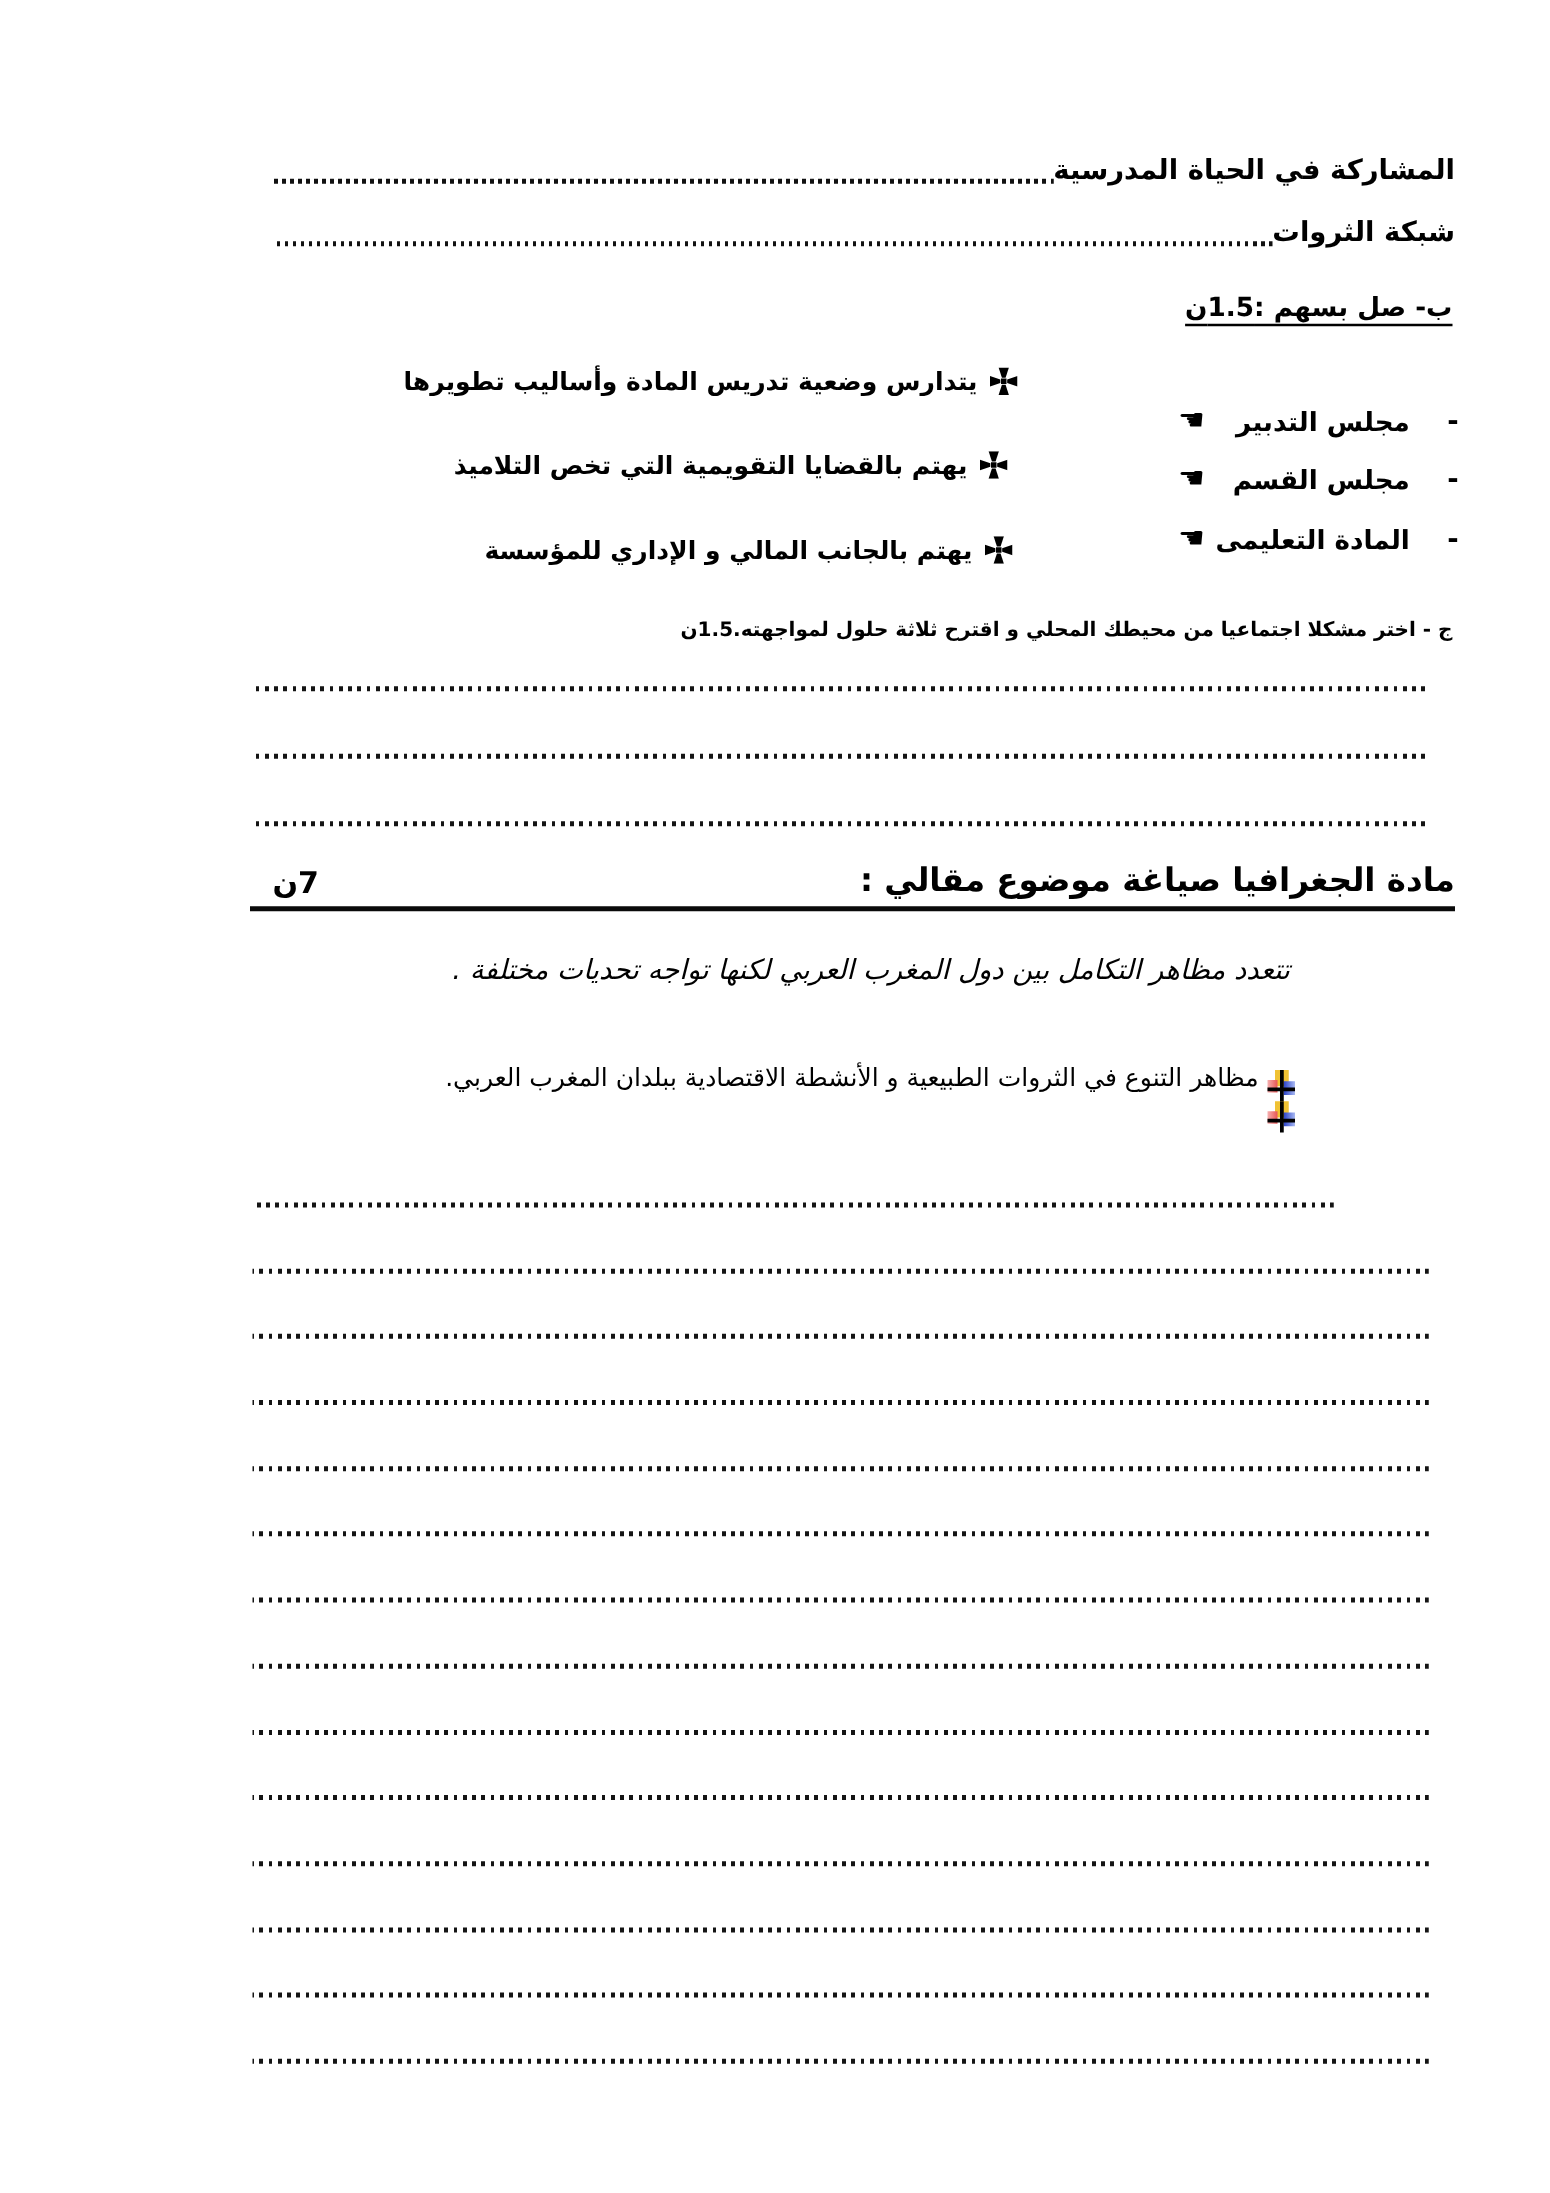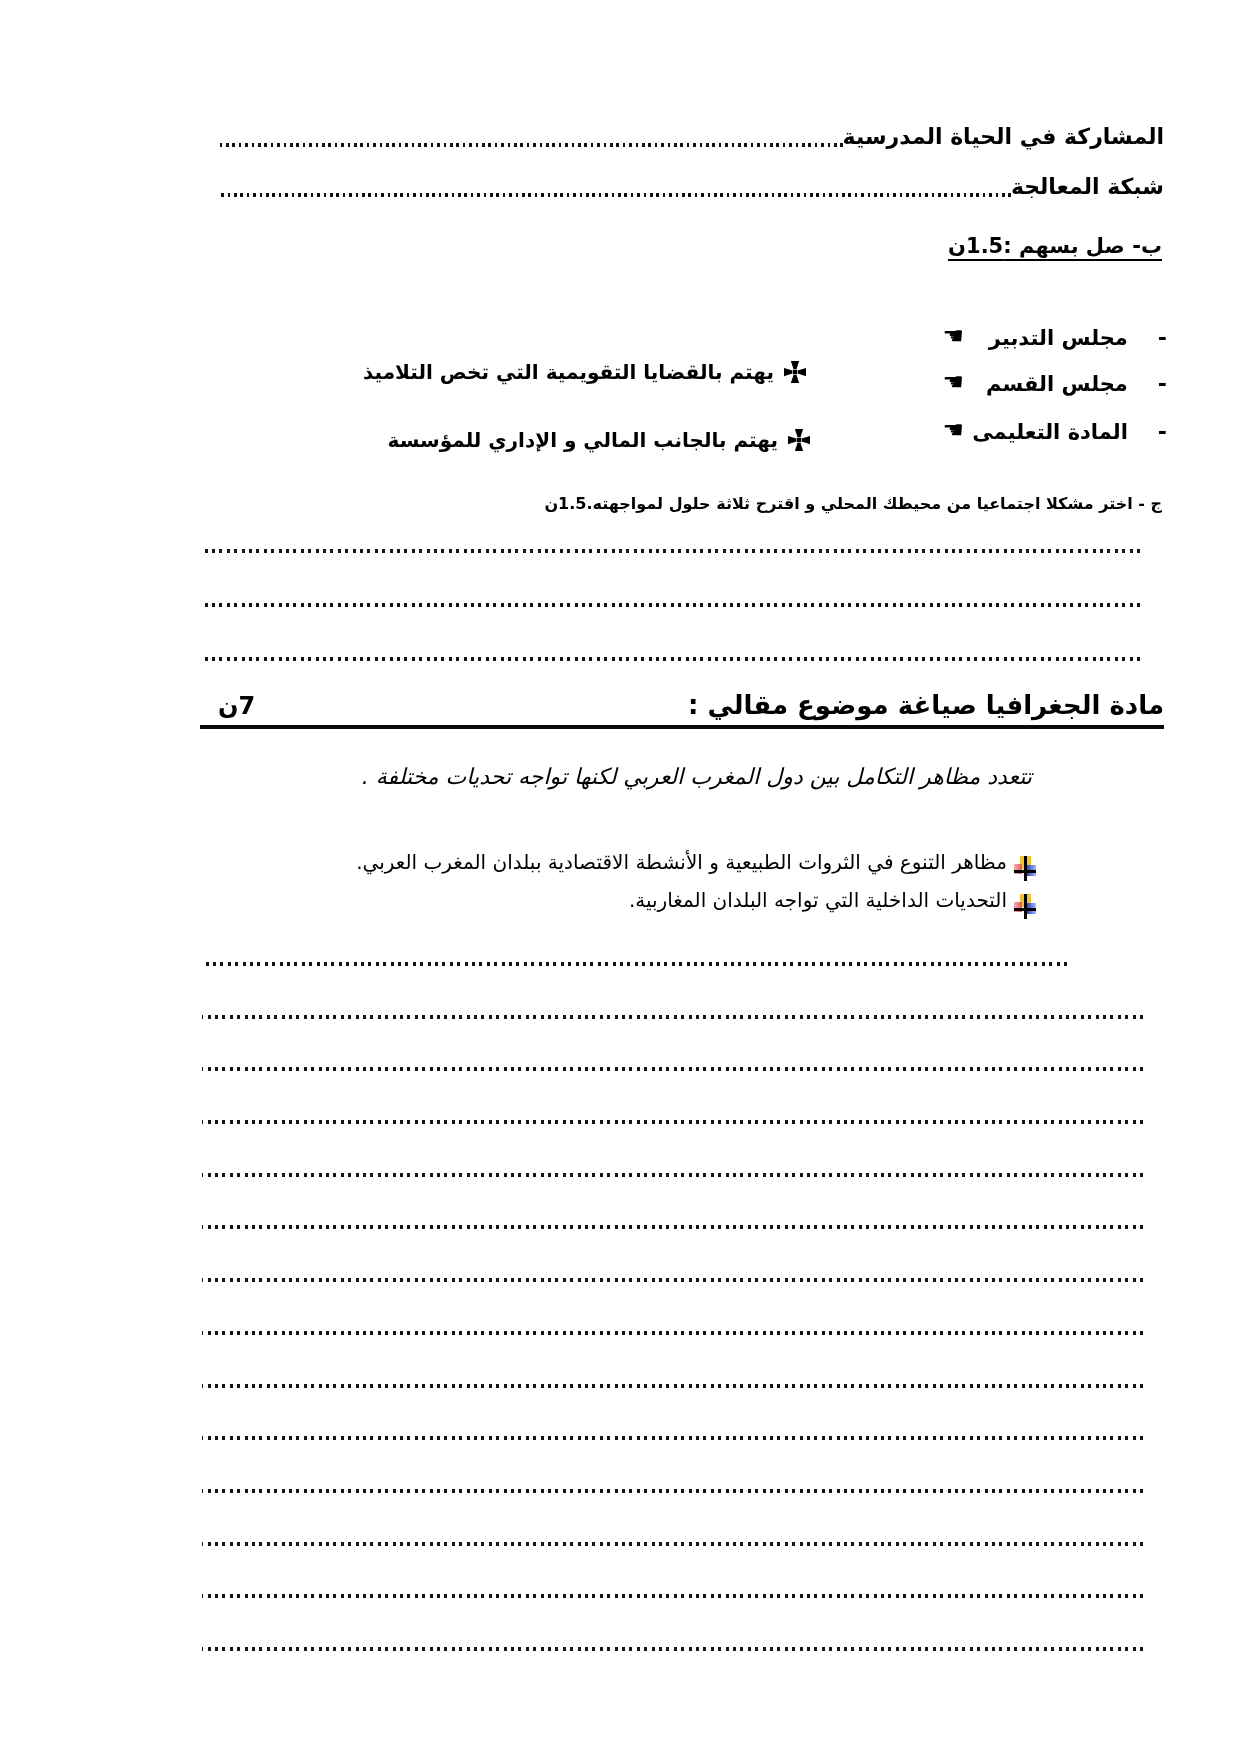--- a/index.html
+++ b/index.html
@@ -134,21 +134,21 @@
 </head>
 <body>
 
 <div class="page">
 
   <div class="fill-line" style="top:122px">
     <span class="fl-text">المشاركة في الحياة المدرسية</span>
     <span class="fl-dots"></span>
   </div>
   <div class="fill-line" style="top:172px">
-    <span class="fl-text">شبكة المعالجة</span>
+    <span class="fl-text">شبكة الثروات</span>
     <span class="fl-dots"></span>
   </div>
 
   <div class="b-heading">ب- صل بسهم :1.5ن</div>
 
   <div class="match-area">
 
     <div class="match-right-item" style="top:325px; right:197px">
       <span class="dash">-</span>
       <span>مجلس التدبير</span>
@@ -160,20 +160,34 @@
       <span>مجلس القسم</span>
     </div>
     <span class="hand-icon" style="top:370px; right:400px">☚</span>
 
     <div class="match-right-item" style="top:419px; right:197px">
       <span class="dash">-</span>
       <span>المادة التعليمى</span>
     </div>
     <span class="hand-icon" style="top:418px; right:400px">☚</span>
 
+    <div class="match-left-item" style="top:293px; right:550px">
+      <span class="cross-icon">
+        <svg viewBox="0 0 24 24">
+            <g fill="#000">
+          <path d="M7.5 0 H16.5 L13.6 9 H10.4 Z"></path>
+          <path d="M24 7.5 V16.5 L15 13.6 V10.4 Z"></path>
+          <path d="M16.5 24 H7.5 L10.4 15 H13.6 Z"></path>
+          <path d="M0 16.5 V7.5 L9 10.4 V13.6 Z"></path>
+          <rect x="9.6" y="9.6" width="4.8" height="4.8"></rect>
+        </g>
+          </svg>
+      </span>
+      <span>يتدارس وضعية تدريس المادة وأساليب تطويرها</span>
+    </div>
 
     <div class="match-left-item" style="top:360px; right:558px">
       <span class="cross-icon">
         <svg viewBox="0 0 24 24">
             <g fill="#000">
           <path d="M7.5 0 H16.5 L13.6 9 H10.4 Z"></path>
           <path d="M24 7.5 V16.5 L15 13.6 V10.4 Z"></path>
           <path d="M16.5 24 H7.5 L10.4 15 H13.6 Z"></path>
           <path d="M0 16.5 V7.5 L9 10.4 V13.6 Z"></path>
           <rect x="9.6" y="9.6" width="4.8" height="4.8"></rect>
@@ -225,21 +239,20 @@
       <span>مظاهر التنوع في  الثروات  الطبيعية و الأنشطة الاقتصادية ببلدان المغرب العربي.</span>
     </div>
     <div class="bullet-row">
       <span class="bullet-ic">
         <span class="bi-yellow"></span>
           <span class="bi-red"></span>
           <span class="bi-blue"></span>
         <span class="bi-v"></span>
           <span class="bi-h"></span>
       </span>
-      <span>التحديات الداخلية التي تواجه البلدان المغاربية.</span>
     </div>
   </div>
 
   <div class="answer-lines">
     <div class="answer-line short"></div>
     <div class="answer-line"></div>
     <div class="answer-line"></div>
     <div class="answer-line"></div>
     <div class="answer-line"></div>
     <div class="answer-line"></div>

